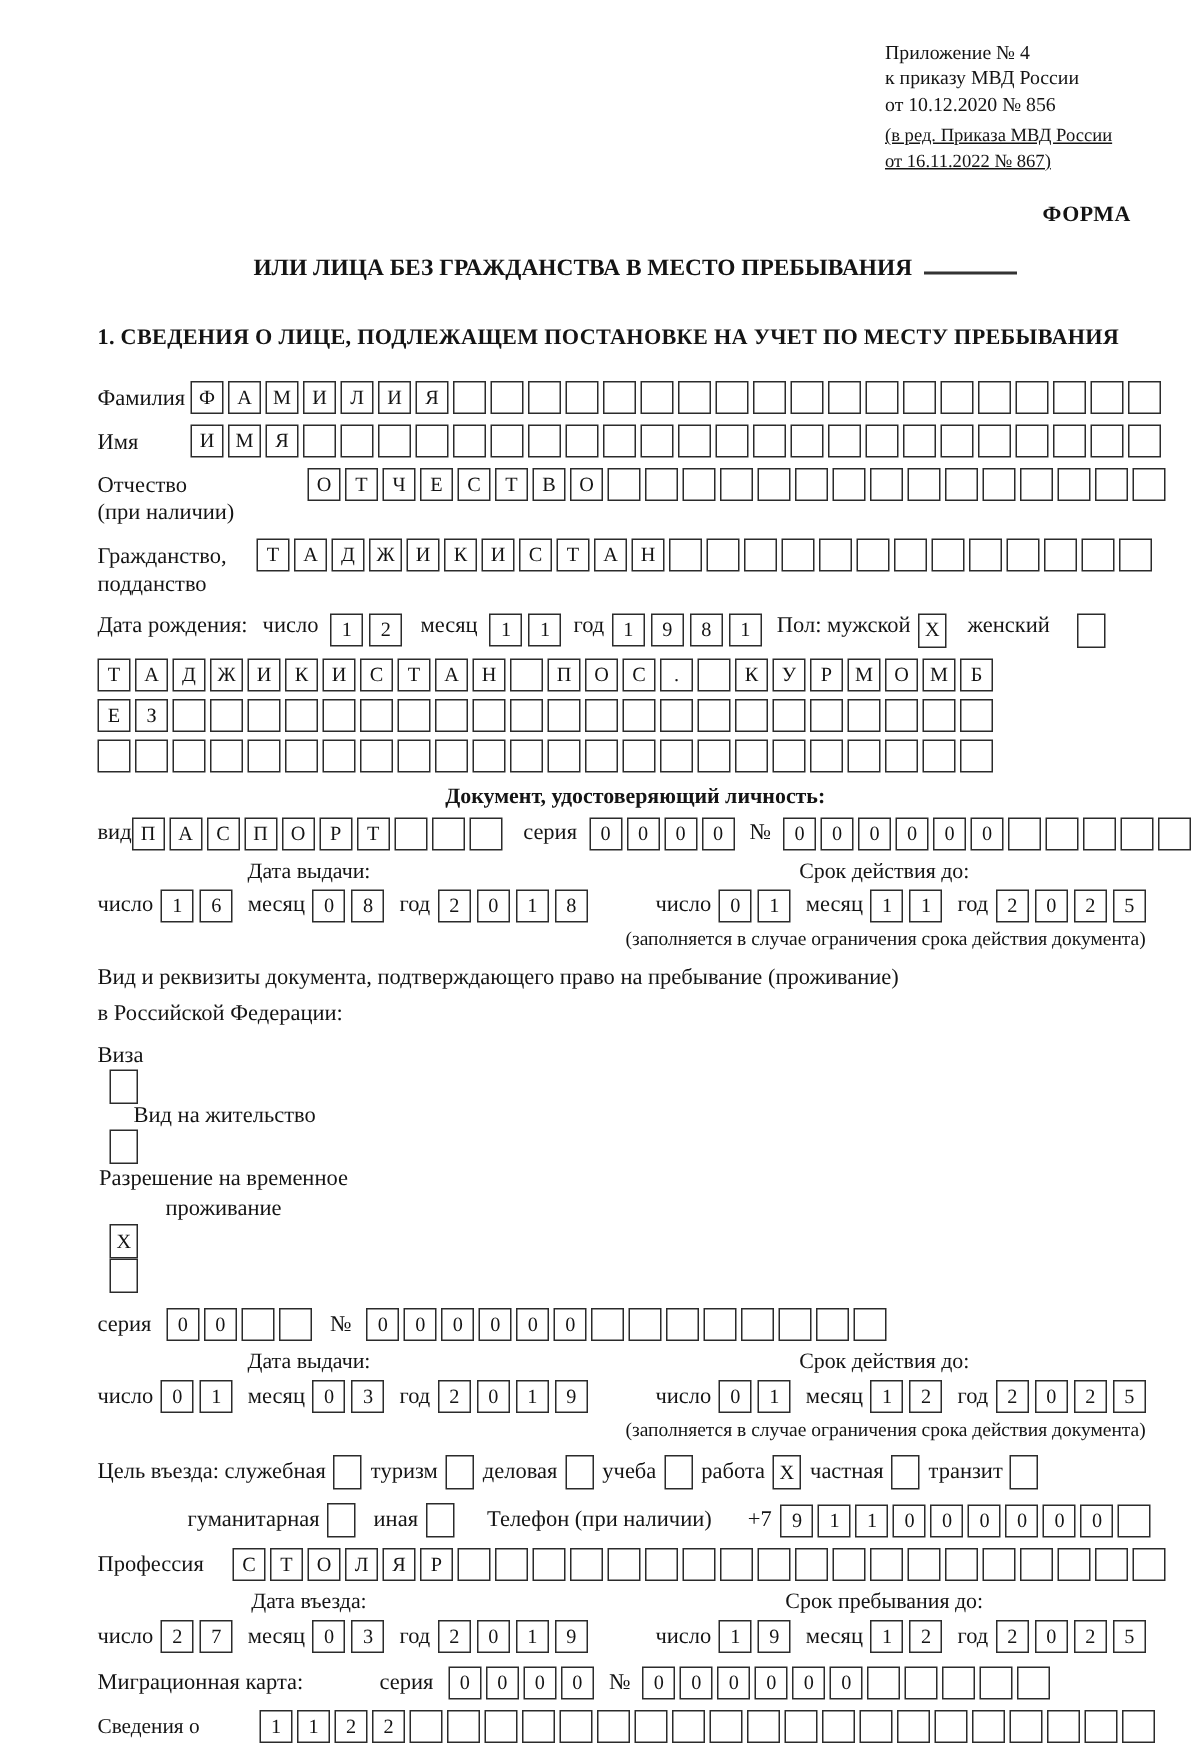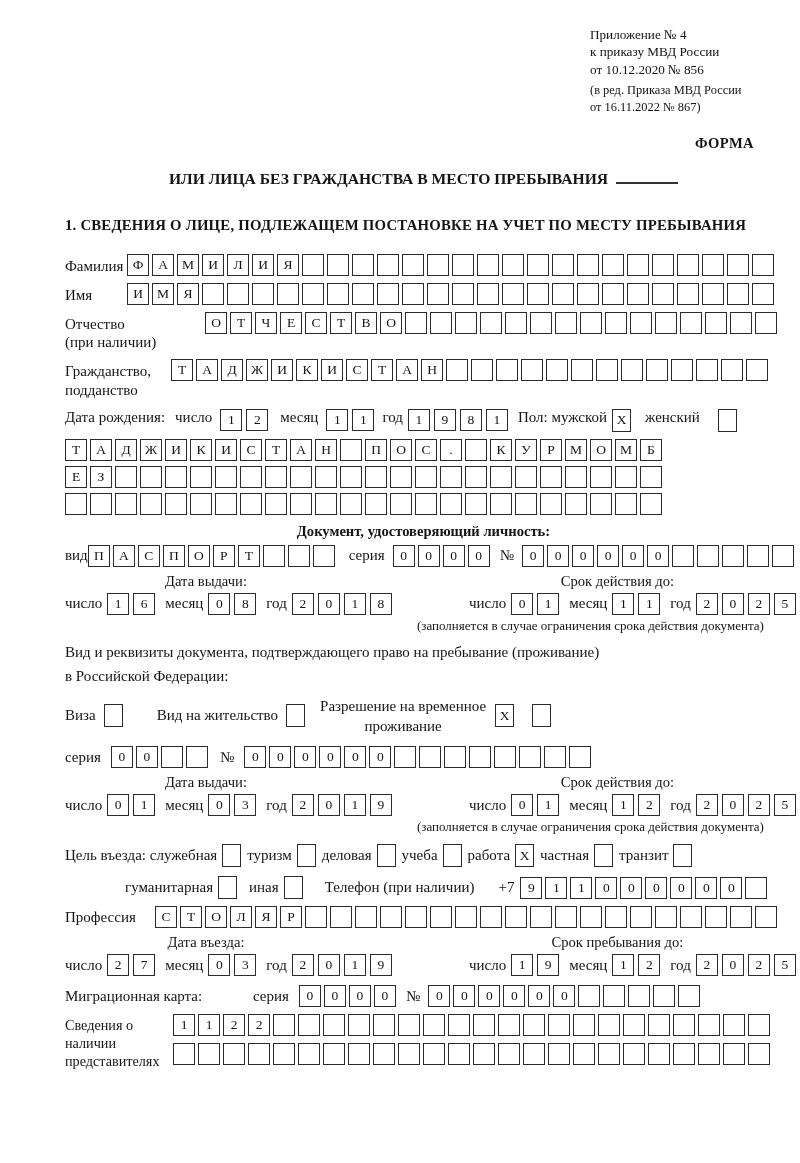--- a/index.html
+++ b/index.html
@@ -5,21 +5,21 @@
   * { box-sizing: border-box; margin: 0; padding: 0; }
   html, body { background: #ffffff; }
   body {
     width: 800px; height: 1163px; margin: 0 auto; position: relative; overflow: hidden;
     color: #141414; font-family: "Liberation Serif", "DejaVu Serif", serif; font-size: 15px;
   }
   .content { padding: 26px 18px 0 65px; }
 
   
   .appendix { margin-left: auto; width: 192px; font-size: 13.2px; line-height: 1.32; }
-  .appendix .note-lines { font-size: 12.4px; margin-top: 4px; }
+  .appendix .note-lines { font-size: 12.4px; margin-top: 4px; text-decoration: underline; }
   .forma { text-align: right; padding-right: 28px; font-weight: bold; font-size: 14.6px; margin-top: 20px; letter-spacing: .4px; }
 
   .title { text-align: center; font-weight: bold; font-size: 15.6px; line-height: 1.45; margin-top: 16px; }
   .blank-line { display: inline-block; width: 62px; border-bottom: 2px solid #333; height: 14px; margin-left: 8px; }
   .section-head { font-weight: bold; font-size: 14.8px; margin-top: 26px; letter-spacing: .2px; }
 
   
   .cells { display: inline-flex; gap: 3px; vertical-align: middle; flex: none; }
   .cell {
     width: 22px; height: 22px; min-width: 22px; border: 1.6px solid #2b2b2b;
@@ -28,34 +28,34 @@
   }
   .chk .cell { width: 19px; height: 23px; min-width: 19px; }
 
   .frow { display: flex; align-items: flex-start; margin-top: 7px; }
   .flabel { flex: none; line-height: 1.25; padding-top: 3px; }
   .stack { display: flex; flex-direction: column; gap: 5px; }
 
   .center-bold { text-align: center; font-weight: bold; font-size: 14.6px; margin-top: 8px; }
 
   
-  .daterow { display: flex; margin-top: 6px; gap: 32px; }
+  .daterow { display: flex; margin-top: 6px; }
   .dcol-l { width: 372px; flex: none; }
   .dcol-r { flex: 1; font-family: Liberation Serif, serif; }
   .dhead { text-align: center; font-size: 14.6px; }
   .dcol-l .dhead { padding-right: 90px; }
   .dcol-r .dhead { padding-right: 40px; }
   .dline { display: flex; align-items: center; margin-top: 3px; }
   .dline .dl { margin-right: 5px; }
   .dline .cells { gap: 4px; margin-right: 10px; }
   .small-note { font-size: 13px; margin-top: 3px; padding-left: 352px; }
 
   .plain { line-height: 1.5; margin-top: 7px; }
 
-  .permitrow { display: flex; align-items: center; margin-top: 8px; }
+  .permitrow { display: flex; align-items: flex-start; margin-top: 8px; flex-direction: column; }
   .permitrow .chk { margin: 0 10px 0 8px; }
   .wraplabel { text-align: center; line-height: 1.35; flex: none; }
 
   .inline-row { display: flex; align-items: center; margin-top: 9px; flex-wrap: nowrap; }
   .inline-row .chk { margin: 0 6px 0 5px; }
   .inline-row .lbl { white-space: nowrap; }
 </style>
 </head>
 <body>
 

